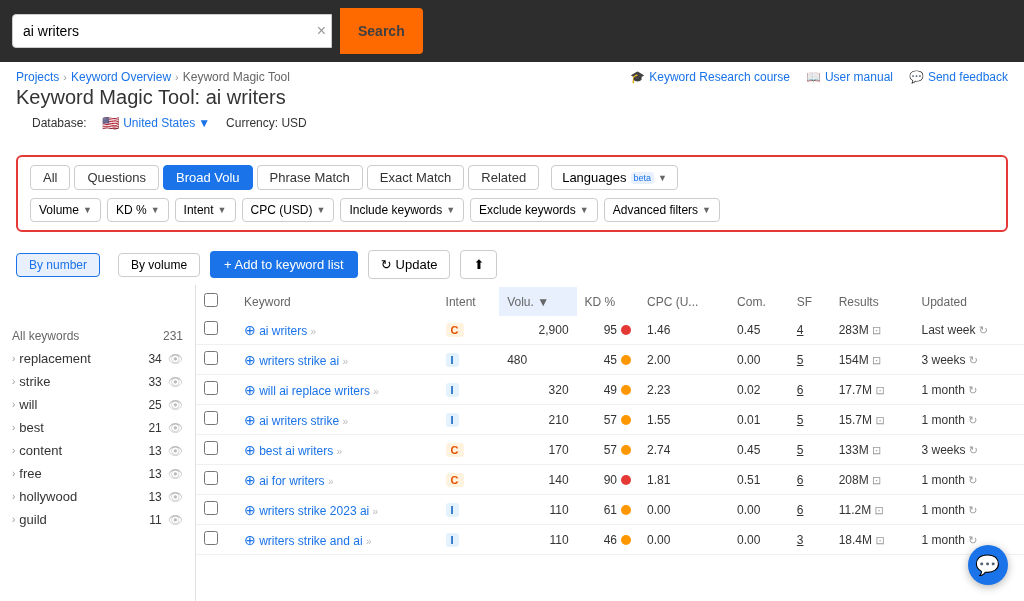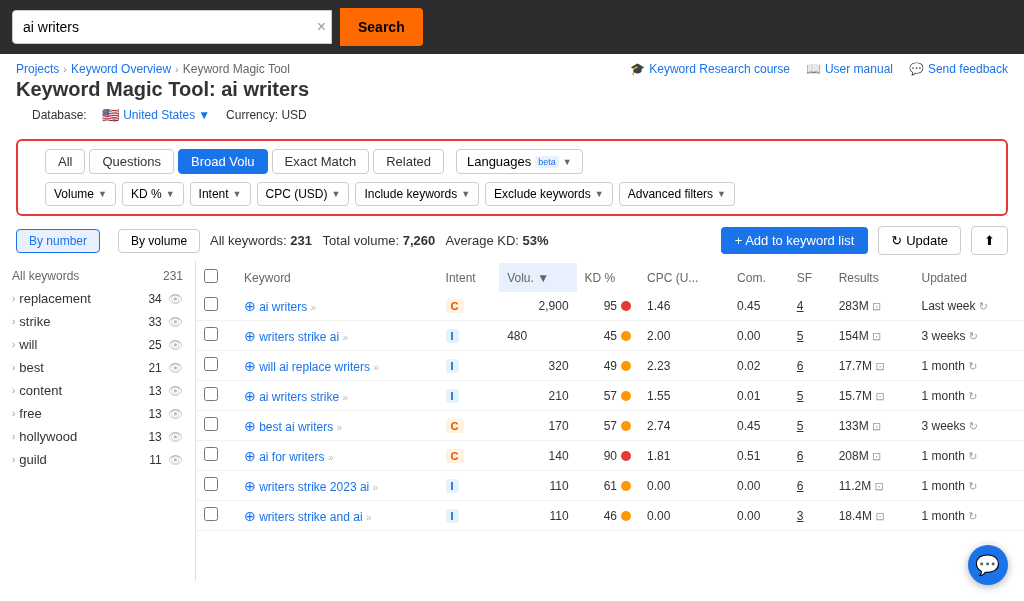--- a/index.html
+++ b/index.html
@@ -3,64 +3,64 @@
   <meta charset="utf-8">
   <style>
     * { box-sizing: border-box; margin: 0; padding: 0; }
     body { font-family: Arial, sans-serif; font-size: 13px; background: #fff; color: #333; width: 1024px; height: 601px; overflow: hidden; }
 
     
     .search-bar { background: #2d2d2d; padding: 8px 12px; display: flex; align-items: center; gap: 8px; }
     .search-input-wrap { position: relative; display: flex; align-items: center; }
     .search-input { width: 320px; height: 34px; border: 1px solid #ccc; border-radius: 4px 0 0 4px; padding: 0 28px 0 10px; font-size: 14px; outline: none; }
     .clear-btn { position: absolute; right: 6px; background: none; border: none; cursor: pointer; color: #999; font-size: 16px; }
-    .search-btn { background: #ff6a00; color: #000000; border: none; border-radius: 0 4px 4px 0; padding: 0 18px; height: 38px; font-size: 14px; font-weight: bold; cursor: pointer; }
+    .search-btn { background: #ff6a00; color: #404040; border: none; border-radius: 0 4px 4px 0; padding: 0 18px; height: 46px; font-size: 14px; font-weight: bold; cursor: pointer; }
 
     
     .header-area { padding: 8px 16px 4px; display: flex; align-items: flex-start; justify-content: space-between; }
     .breadcrumb { font-size: 12px; color: #666; display: flex; align-items: center; gap: 4px; }
     .breadcrumb a { color: #1a73e8; text-decoration: none; }
     .breadcrumb-sep { color: #999; font-size: 11px; }
     .header-links { display: flex; align-items: center; gap: 16px; font-size: 12px; color: #1a73e8; }
     .header-links span { display: flex; align-items: center; gap: 4px; cursor: pointer; }
     .view-history-btn { border: 1px solid #ccc; border-radius: 4px; padding: 4px 10px; background: #fff; font-size: 12px; color: #333; cursor: pointer; }
 
     
     .page-title-area { padding: 2px 16px 4px; display: flex; align-items: center; justify-content: space-between; }
     .page-title { font-size: 20px; font-weight: bold; }
-    .page-title span { font-weight: bold; }
+    .page-title span { font-weight: normal; }
 
     
     .database-row { padding: 2px 16px 8px; font-size: 12px; color: #333; display: flex; align-items: center; gap: 16px; }
     .db-link { color: #1a73e8; text-decoration: none; display: flex; align-items: center; gap: 3px; }
     .flag { font-size: 14px; }
 
     
-    .filter-box { margin: 4px 16px; border: 2px solid #e53935; border-radius: 6px; padding: 8px 27px; }
+    .filter-box { margin: 12px 16px; border: 2px solid #e53935; border-radius: 6px; padding: 8px 12px; }
     .match-tabs { display: flex; align-items: center; gap: 4px; margin-bottom: 8px; flex-wrap: wrap; }
     .tab-btn { border: 1px solid #ccc; background: #fff; border-radius: 4px; padding: 4px 12px; font-size: 13px; cursor: pointer; color: #333; }
     .tab-btn.active { background: #1a73e8; color: #fff; border-color: #1a73e8; }
     .lang-btn { border: 1px solid #ccc; background: #fff; border-radius: 4px; padding: 4px 10px; font-size: 13px; cursor: pointer; display: flex; align-items: center; gap: 4px; margin-left: 8px; }
     .beta-badge { background: #e8f0fe; color: #1a73e8; font-size: 9px; border-radius: 3px; padding: 1px 3px; }
     .filter-row { display: flex; gap: 6px; flex-wrap: wrap; }
     .filter-dropdown { border: 1px solid #ccc; border-radius: 4px; padding: 4px 8px; font-size: 12px; background: #fff; cursor: pointer; display: flex; align-items: center; gap: 4px; }
     .chevron { font-size: 9px; color: #666; }
     .stats-text { font-size: 13px; color: #333; flex: 1; }
     .stats-text strong { font-weight: bold; }
     .add-keyword-btn { background: #1a73e8; color: #fff; border: none; border-radius: 4px; padding: 6px 14px; font-size: 13px; cursor: pointer; display: flex; align-items: center; gap: 4px; }
     .update-btn { border: 1px solid #ccc; background: #fff; border-radius: 4px; padding: 6px 12px; font-size: 13px; cursor: pointer; display: flex; align-items: center; gap: 4px; }
     .sort-btn { border: 1px solid #ccc; background: #fff; border-radius: 4px; padding: 4px 12px; font-size: 12px; cursor: pointer; }
     .sort-btn.active { background: #e8f0fe; border-color: #1a73e8; color: #1a73e8; }
 
     
     .main-content { display: flex; height: 320px; }
 
     
     .left-sidebar { width: 196px; border-right: 1px solid #e0e0e0; padding: 4px 0; overflow-y: auto; }
-    .sidebar-header { display: flex; justify-content: space-between; align-items: center; padding: 4px 12px; font-size: 12px; color: #666; }
+    .sidebar-header { display: flex; justify-content: space-between; align-items: center; padding: 4px 12px; font-size: 12px; color: #666; margin-top: 36px; }
     .sidebar-item { display: flex; align-items: center; justify-content: space-between; padding: 4px 12px; font-size: 13px; cursor: pointer; }
     .sidebar-item-left { display: flex; align-items: center; gap: 4px; }
     .chevron-right { color: #999; font-size: 10px; }
     .eye-icon { color: #bbb; font-size: 12px; }
     .sidebar-count { color: #333; font-size: 12px; }
 
     
     .table-wrap { flex: 1; overflow-x: auto; overflow-y: auto; }
     table { width: 100%; border-collapse: collapse; font-size: 12px; }
     thead tr { border-bottom: 1px solid #e0e0e0; }
@@ -134,20 +134,21 @@
       <span>Send feedback</span>
     </span>
   </div>
 </div>
 
 <div class="filter-box">
   <div class="match-tabs">
     <button class="tab-btn">All</button>
     <button class="tab-btn">Questions</button>
     <button class="tab-btn active">Broad Volu</button>
+    <button class="tab-btn">Phrase Match</button>
     <button class="tab-btn">Exact Match</button>
     <button class="tab-btn">Related</button>
     <button class="lang-btn">
       Languages <span class="beta-badge">beta</span>
       <span class="chevron">▼</span>
     </button>
   </div>
   <div class="filter-row">
     <button class="filter-dropdown">Volume <span class="chevron">▼</span></button>
     <button class="filter-dropdown">KD % <span class="chevron">▼</span></button>
@@ -156,25 +157,20 @@
     <button class="filter-dropdown">Include keywords <span class="chevron">▼</span></button>
     <button class="filter-dropdown">Exclude keywords <span class="chevron">▼</span></button>
     <button class="filter-dropdown">Advanced filters <span class="chevron">▼</span></button>
   </div>
 </div>
 
 <div style="padding: 6px 16px; display: flex; align-items: center; gap: 10px;">
   <div style="display: flex; gap: 18px;">
     <button class="sort-btn active">By number</button>
     <button class="sort-btn">By volume</button>
-  </div>
-  <div class="stats-text">
-    All keywords: <strong>231</strong>&nbsp;&nbsp;
-    Total volume: <strong>7,260</strong>&nbsp;&nbsp;
-    Average KD: <strong>53%</strong>
   </div>
   <button class="add-keyword-btn">+ Add to keyword list</button>
   <button class="update-btn">
     <span>↻</span> 
       <span>Update</span>
   </button>
   <button class="update-btn">⬆</button>
 </div>
 
 <div class="main-content">

